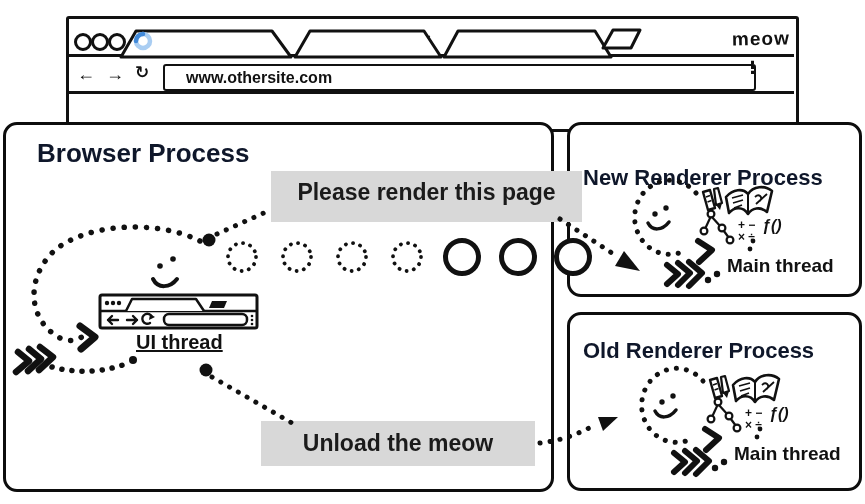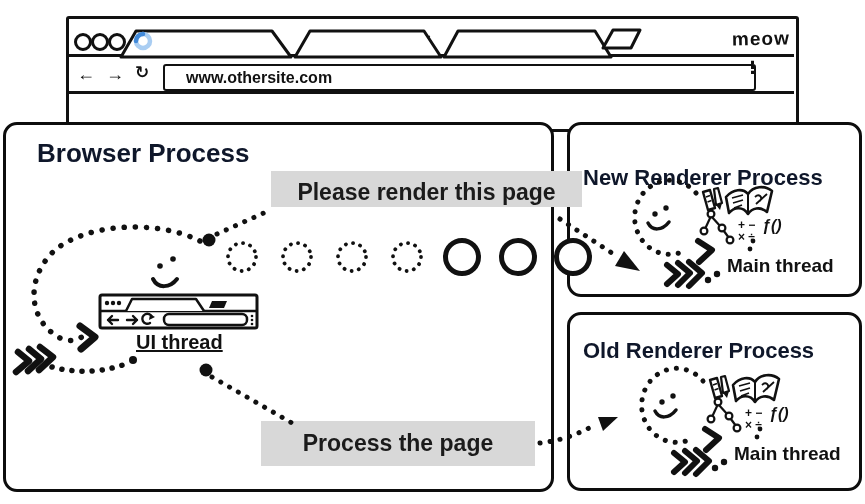--- a/index.html
+++ b/index.html
@@ -22,21 +22,21 @@
   .bigbox{border:3.5px solid #0d0d0d;border-radius:14px;background:#fff;}
   .bp{left:3px;top:122px;width:545px;height:364px;}
   .nr{left:567px;top:122px;width:289px;height:169px;}
   .orr{left:567px;top:312px;width:289px;height:173px;}
   .boxtitle{font-weight:bold;color:#0f172a;}
   .bpt{left:37px;top:138px;font-size:26px;}
   .nrt{left:583px;top:141px;font-size:22px;margin-top:24px;}
   .ort{left:583px;top:338px;font-size:22px;}
   
   .msg{background:#d8d8d8;color:#1b1b1b;font-size:23px;font-weight:600;text-align:center;z-index:5;}
-  .msg1{left:271px;top:171px;width:311px;height:36px;line-height:43px;}
+  .msg1{left:271px;top:171px;width:311px;height:51px;line-height:43px;}
   .msg2{left:261px;top:421px;width:274px;height:45px;line-height:45px;}
   
   .thread{font-weight:600;color:#111;z-index:6;}
   .uit{left:136px;top:331px;font-size:20px;text-decoration:underline;}
   .mt1{left:727px;top:255px;font-size:19px;}
   .mt2{left:734px;top:443px;font-size:19px;}
   
   #overlay{left:0;top:0;z-index:7;pointer-events:none;}
   .wm{right:2px;top:478px;font-size:19px;font-weight:bold;color:rgba(170,170,170,0.88);z-index:9;
       letter-spacing:1px;}
@@ -80,21 +80,21 @@
 
   <div class="abs bigbox bp"></div>
   <div class="abs bigbox nr"></div>
   <div class="abs bigbox orr"></div>
 
   <div class="abs boxtitle bpt">Browser Process</div>
   <div class="abs boxtitle nrt">New Renderer Process</div>
   <div class="abs boxtitle ort">Old Renderer Process</div>
 
   <div class="abs msg msg1">Please render this page</div>
-  <div class="abs msg msg2">Process the page</div>
+  <div class="abs msg msg2">Unload the meow</div>
 
   <div class="abs thread uit">UI thread</div>
   <div class="abs thread mt1">Main thread</div>
   <div class="abs thread mt2">Main thread</div>
 
   <svg id="overlay" class="abs" width="865" height="504" viewBox="0 0 865 504">
     <defs>
 
       <g id="cluster">
         <path d="M 696,193 A 35,37 0 1 0 682,252" fill="none" stroke="#111" stroke-width="5" stroke-linecap="round" stroke-dasharray="0.1 10"></path>

